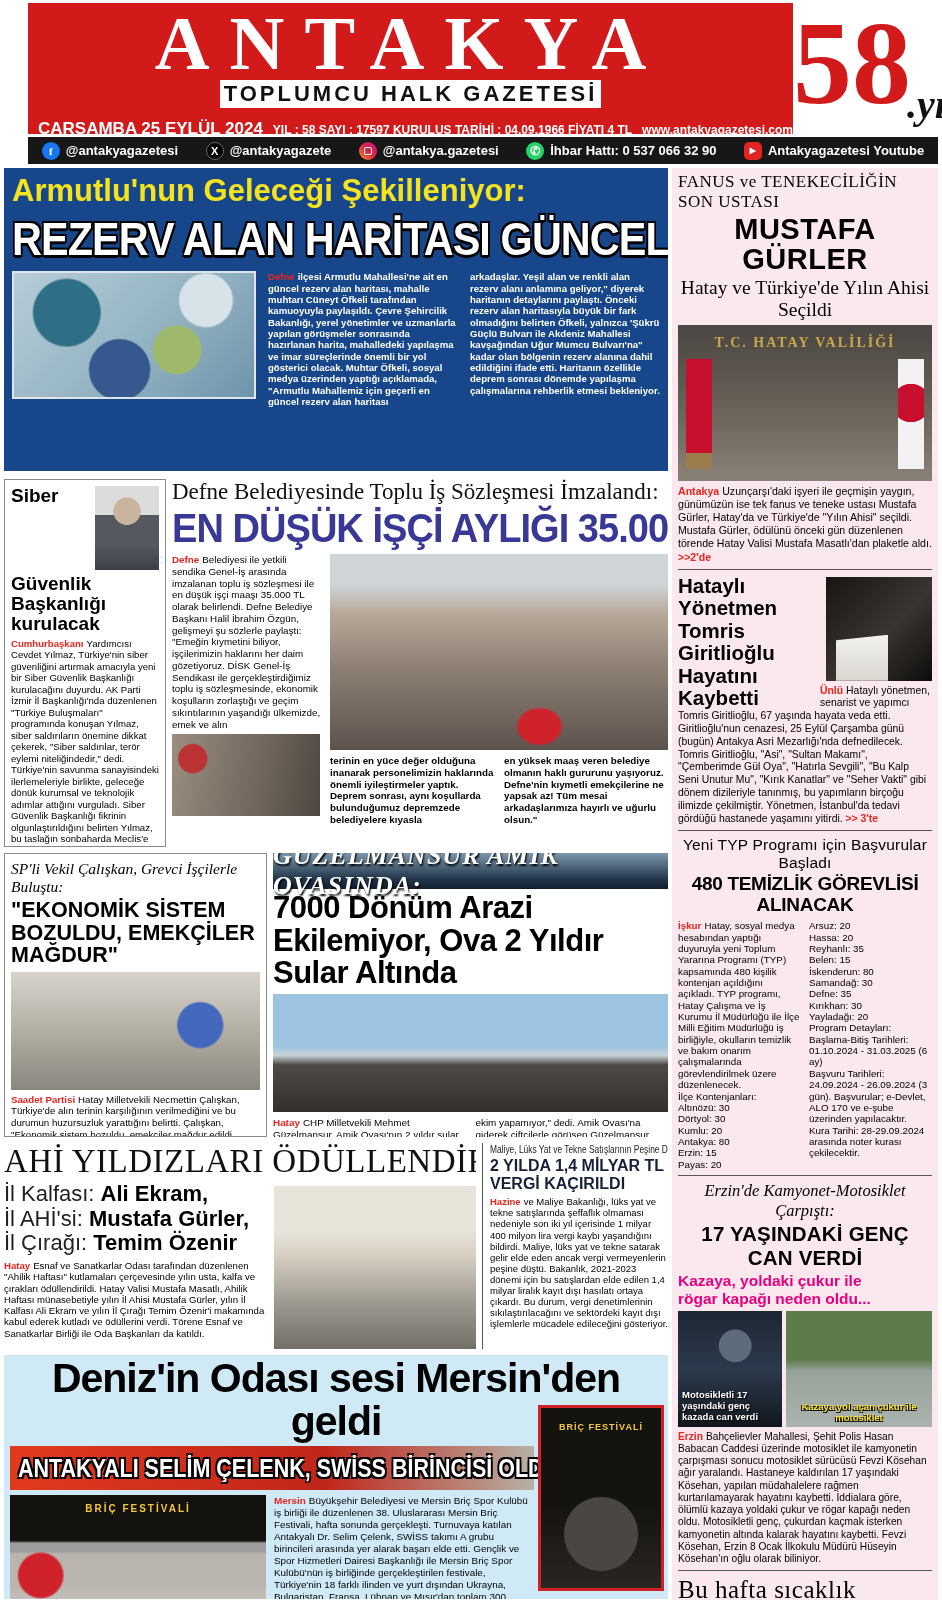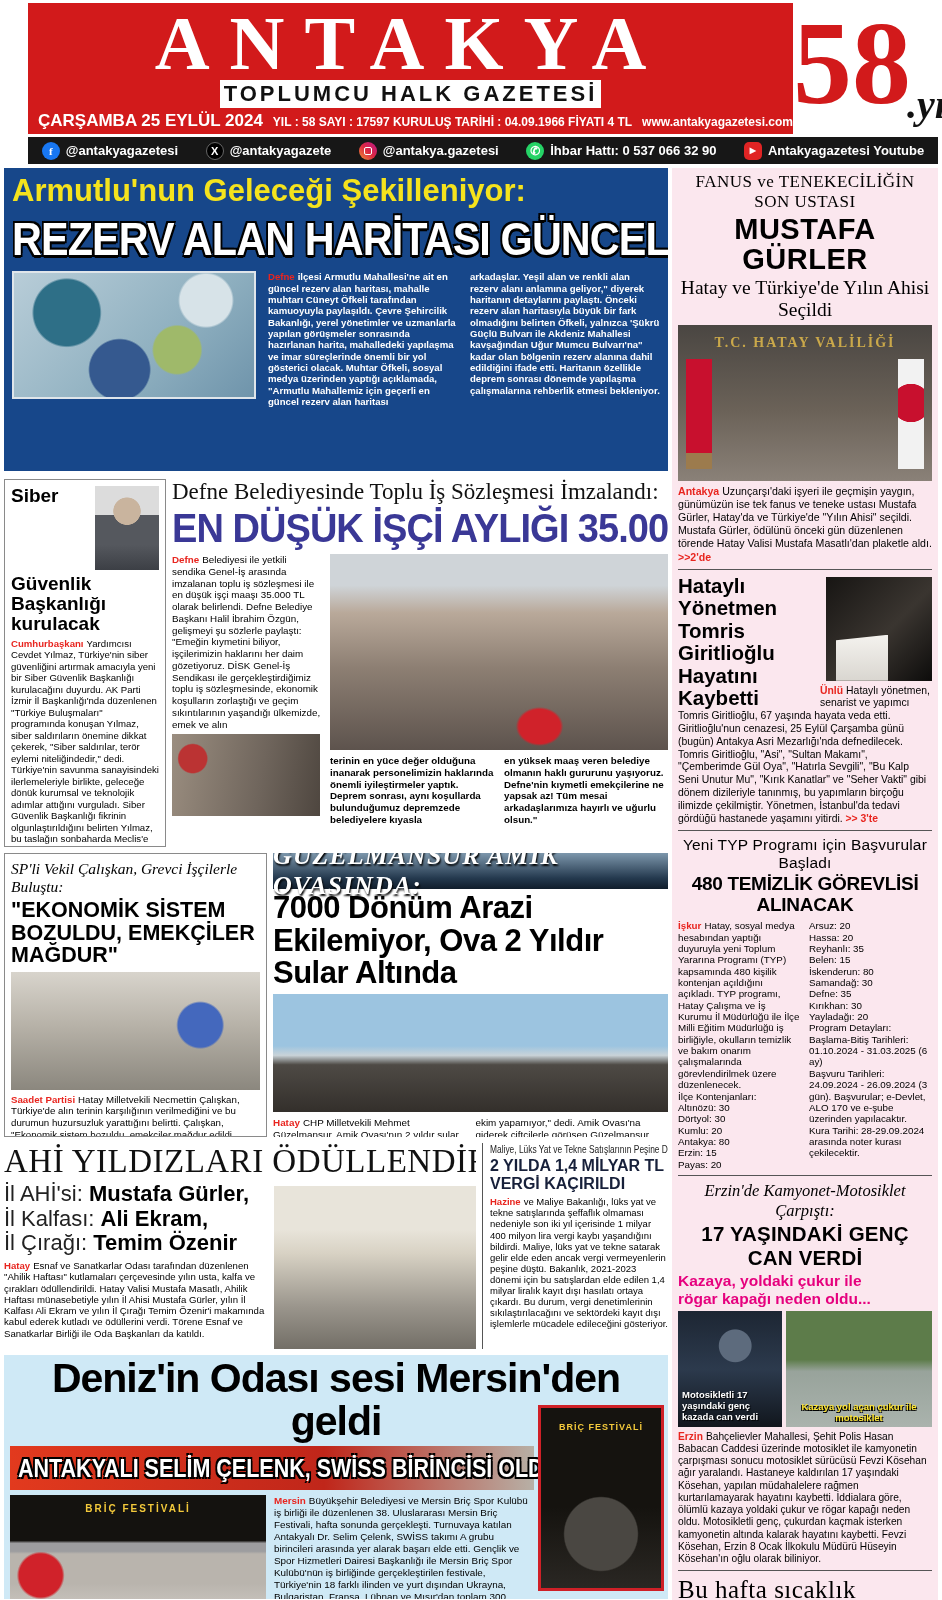--- a/index.html
+++ b/index.html
@@ -5,21 +5,21 @@
   * { margin:0; padding:0; box-sizing:border-box; }
   body { background:#e8e8e8; font-family:"Liberation Sans", sans-serif; }
   .page { width:942px; height:1600px; background:#fff; margin:0 auto; overflow:hidden; position:relative; padding:3px 4px 0 4px; }
 
   
   .masthead { display:flex; height:131px; }
   .masthead-red { flex:1; background:#d21a1b; margin-left:24px; position:relative; padding-top:4px; }
   .masthead-title { font-family:"Liberation Serif", serif; font-weight:bold; color:#fff; font-size:76px; line-height:0.95; text-align:center; letter-spacing:20px; }
   .masthead-subtitle-box { width:fit-content; margin:1px auto 0; background:#fff; padding:1px 4px; }
   .masthead-subtitle-box span { font-size:22px; font-weight:bold; color:#111; letter-spacing:3px; }
-  .dateline { display:flex; align-items:baseline; gap:10px; color:#fff; padding:3px 0 0 10px; white-space:nowrap; overflow:hidden; }
+  .dateline { display:flex; align-items:baseline; gap:10px; color:#fff; padding:11px 0 0 10px; white-space:nowrap; overflow:hidden; }
   .date-main { font-size:17px; font-weight:bold; }
   .date-meta { font-size:12px; font-weight:bold; }
   .website { font-size:12px; font-weight:bold; }
   .masthead-anniv { width:194px; background:#fff; display:flex; align-items:flex-start; justify-content:center; padding-top:2px; }
   .anniv-num { font-family:"Liberation Serif", serif; font-weight:bold; color:#d21a1b; font-size:118px; line-height:1; }
   .anniv-suffix { font-family:"Liberation Serif", serif; font-style:italic; font-weight:bold; color:#111; font-size:40px; align-self:flex-end; margin-bottom:6px; margin-left:-4px; }
 
   
   .socialbar { height:27px; background:#171717; margin-left:24px; margin-top:3px; display:flex; align-items:center; justify-content:space-around; color:#fff; font-size:13px; font-weight:bold; }
   .social-item { display:flex; align-items:center; cursor:pointer; }
@@ -126,21 +126,21 @@
   .bric-bottom { display:flex; gap:8px; margin-top:5px; }
   .bric-photo-left { width:256px; height:134px; flex:none; position:relative;
     background:radial-gradient(circle at 12% 60%, #d0222a 0 9%, rgba(0,0,0,0) 10%), linear-gradient(#14120f 0 34%, #9d9d9f 36% 42%, #b9b4ad 44% 66%, #d8d4cf); }
   .bric-photo-left .photo-caption-bric { position:absolute; top:8px; left:0; right:0; text-align:center; color:#f3c93b; font-size:10px; font-weight:bold; letter-spacing:2px; }
   .bric-body { flex:1; font-size:9.9px; line-height:1.21; padding-right:134px; }
   .bric-photo-right { position:absolute; top:50px; right:4px; width:126px; height:186px; border:3px solid #cf2027;
     background:radial-gradient(circle at 50% 70%, #4a4742 0 26%, rgba(0,0,0,0) 27%), linear-gradient(#15130f 0 55%, #2a2723); }
   .bric-photo-right .photo-caption-bric { position:absolute; top:14px; left:0; right:0; text-align:center; color:#f3c93b; font-size:9px; font-weight:bold; letter-spacing:1px; }
 
   
-  .fanus-kicker { font-family:"Liberation Serif", serif; font-size:17px; text-align:center; letter-spacing:0.5px; }
+  .fanus-kicker { font-family:"Liberation Serif", serif; font-size:17px; text-align:left; letter-spacing:0.5px; }
   .fanus-head { font-size:29px; font-weight:bold; text-align:center; letter-spacing:0.5px; line-height:1.05; margin:2px 0; }
   .fanus-sub { font-family:"Liberation Serif", serif; font-size:19.5px; text-align:center; margin-bottom:4px; }
   .fanus-photo { width:100%; height:156px; position:relative; background:linear-gradient(#4a4642,#6b6258 55%, #8a8178); }
   .fanus-photo .sign { position:absolute; top:10px; left:0; right:0; text-align:center; color:#caa84a; font-family:"Liberation Serif", serif; font-weight:bold; font-size:14px; letter-spacing:2px; }
   .flag-left { position:absolute; left:8px; top:34px; width:26px; height:110px; background:linear-gradient(#c8102e 0 85%, #9c7b4d 85%); }
   .flag-right { position:absolute; right:8px; top:34px; width:26px; height:110px; background:radial-gradient(circle at 50% 40%, #c8102e 0 28%, #f2f2f2 29%); }
   .fanus-body { font-size:10.6px; line-height:1.24; margin-top:4px; }
 
   .tomris { overflow:hidden; }
   .tomris-head { font-size:20.5px; font-weight:bold; line-height:1.1; width:142px; float:left; }
@@ -274,22 +274,22 @@
             <div><span>ekim yapamıyor," dedi. Amik Ovası'na giderek çiftçilerle görüşen Güzelmansur, sorunlarını dinleyerek çözüm önerileri sundu.</span> </div>
           </div>
         </section>
       </div>
 
       <div class="row4">
         <section class="ahi">
           <div class="ahi-head">AHİ YILDIZLARI ÖDÜLLENDİRİLDİ</div>
           <div class="ahi-content">
             <div class="ahi-left">
+              <div class="ahi-sub"><span>İl Kalfası:</span> <b>Ali Ekram,</b></div>
               <div class="ahi-sub"><span>İl AHİ'si:</span> <b>Mustafa Gürler,</b></div>
-              <div class="ahi-sub"><span>İl Kalfası:</span> <b>Ali Ekram,</b></div>
               <div class="ahi-sub"><span>İl Çırağı:</span> <b>Temim Özenir</b></div>
               <div class="ahi-body"><span class="lead-word">Hatay</span><span>Esnaf ve Sanatkarlar Odası tarafından düzenlenen "Ahilik Haftası" kutlamaları çerçevesinde yılın usta, kalfa ve çırakları ödüllendirildi. Hatay Valisi Mustafa Masatlı, Ahilik Haftası münasebetiyle yılın İl Ahisi Mustafa Gürler, yılın İl Kalfası Ali Ekram ve yılın İl Çırağı Temim Özenir'i makamında kabul ederek kutladı ve ödüllerini verdi. Törene Esnaf ve Sanatkarlar Birliği ile Oda Başkanları da katıldı.</span></div>
             </div>
             <div class="ahi-photo"></div>
           </div>
         </section>
 
         <section class="vergi">
           <div class="vergi-kicker">Maliye, Lüks Yat ve Tekne Satışlarının Peşine Düştü:</div>
           <div class="vergi-head">2 YILDA 1,4 MİLYAR TL VERGİ KAÇIRILDI</div>

